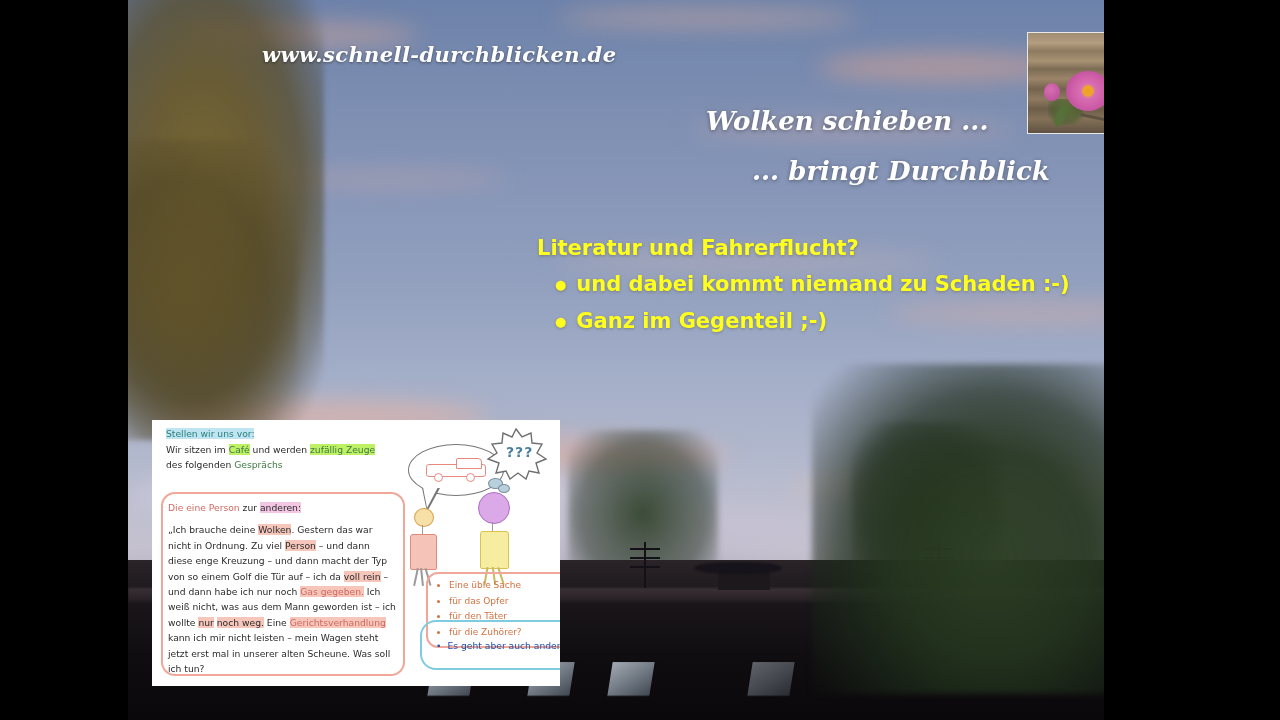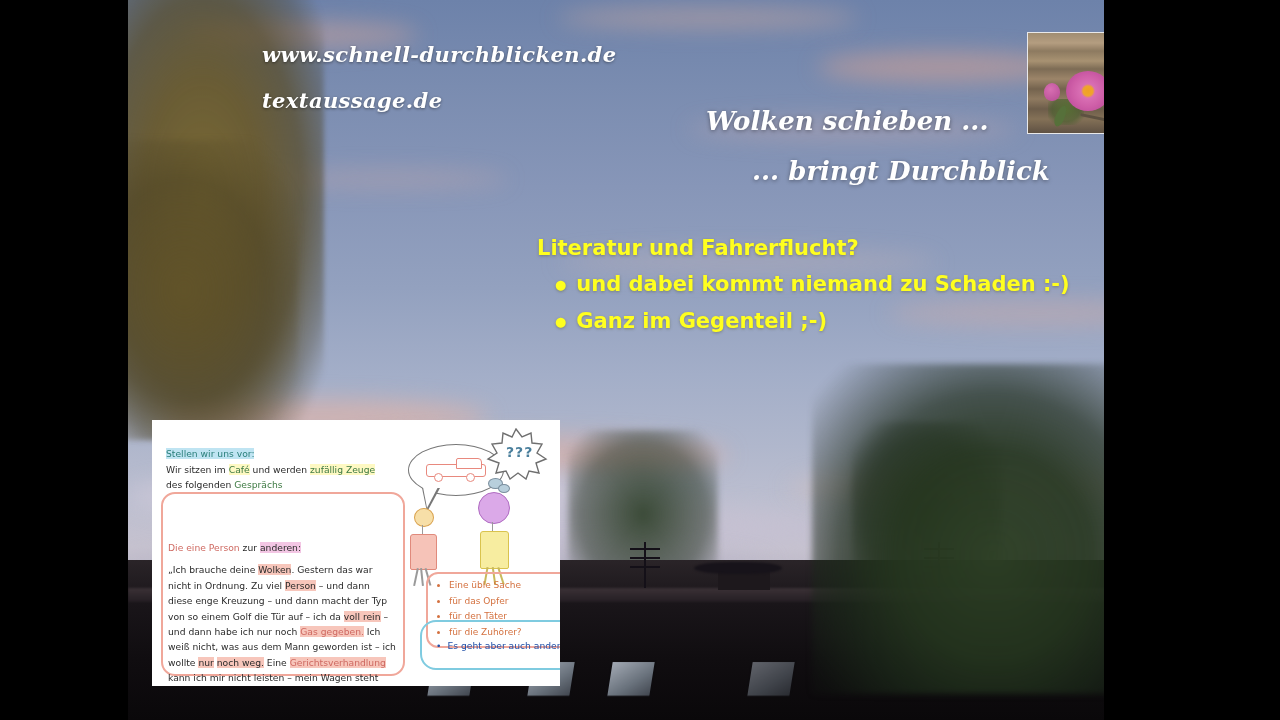--- a/index.html
+++ b/index.html
@@ -103,32 +103,32 @@
     text-shadow:0 1px 3px rgba(60,60,0,.35);white-space:nowrap;}
   #bullets .hdr{display:block;}
   #bullets .bl{display:block;padding-left:18px;}
   #bullets .bl::before{content:"\25CF";font-size:13px;margin-right:10px;vertical-align:2px;}
 
   
   #panel{position:absolute;left:152px;top:420px;width:408px;height:266px;z-index:35;
     background:#fff;overflow:hidden;
     font-family:"DejaVu Sans",sans-serif;color:#2b2b2b;}
 
-  #panel .intro{position:absolute;left:14px;top:26px;width:228px;font-size:9.2px;line-height:15.5px;}
+  #panel .intro{position:absolute;left:14px;top:6px;width:228px;font-size:9.2px;line-height:15.5px;}
   #panel .hl-blue{background:#bfe4f2;}
-  #panel .hl-yellow{background:#fef9c3;margin-top:44px;}
+  #panel .hl-yellow{background:#bef264;margin-top:44px;}
   #panel .teal{color:#2a7f7a;}
   #panel .grn{color:#3e7a43;}
   #panel .hl-pink{background:#f3c6e4;}
   #panel .hl-sal{background:#f7c6bb;}
   #panel .rose{color:#cf6a62;}
 
   #redbox{position:absolute;left:9px;top:72px;width:240px;height:180px;
     border:2px solid #f0a79a;border-radius:14px;}
-  #quote{position:absolute;left:16px;top:80px;width:228px;font-size:9.2px;line-height:15.4px;margin-top:40px;}
+  #quote{position:absolute;left:16px;top:80px;width:228px;font-size:9.2px;line-height:15.4px;}
   #quote .who{color:#cf6a62;}
 
   
   #toon{position:absolute;left:248px;top:6px;width:156px;height:140px;}
   .bubble{position:absolute;border:1.6px solid #777;background:#fff;}
   #sp1{left:8px;top:18px;width:94px;height:50px;border-radius:50%;}
   #sp1tail{position:absolute;left:22px;top:62px;width:0;height:0;
     border-left:5px solid transparent;border-right:13px solid transparent;border-top:24px solid #777;}
   #sp1tail2{position:absolute;left:23px;top:61px;width:0;height:0;
     border-left:4px solid transparent;border-right:11px solid transparent;border-top:21px solid #fff;}
@@ -216,21 +216,20 @@
       </div>
 
     <div id="treeL"></div>
     <div id="treeL2"></div>
     <div id="treeR2"></div>
     <div id="treeR"></div>
   </div>
 
   <div id="urls">
     <span>www.schnell-durchblicken.de</span><br>
-    <span>textaussage.de</span>
   </div>
 
   <div id="headline">
     <span class="l1">Wolken schieben ...</span>
     <span class="l2">... bringt Durchblick</span>
   </div>
 
   <div id="photoFrame">
     <div class="fstem"></div>
     <div class="fleaf"></div>

